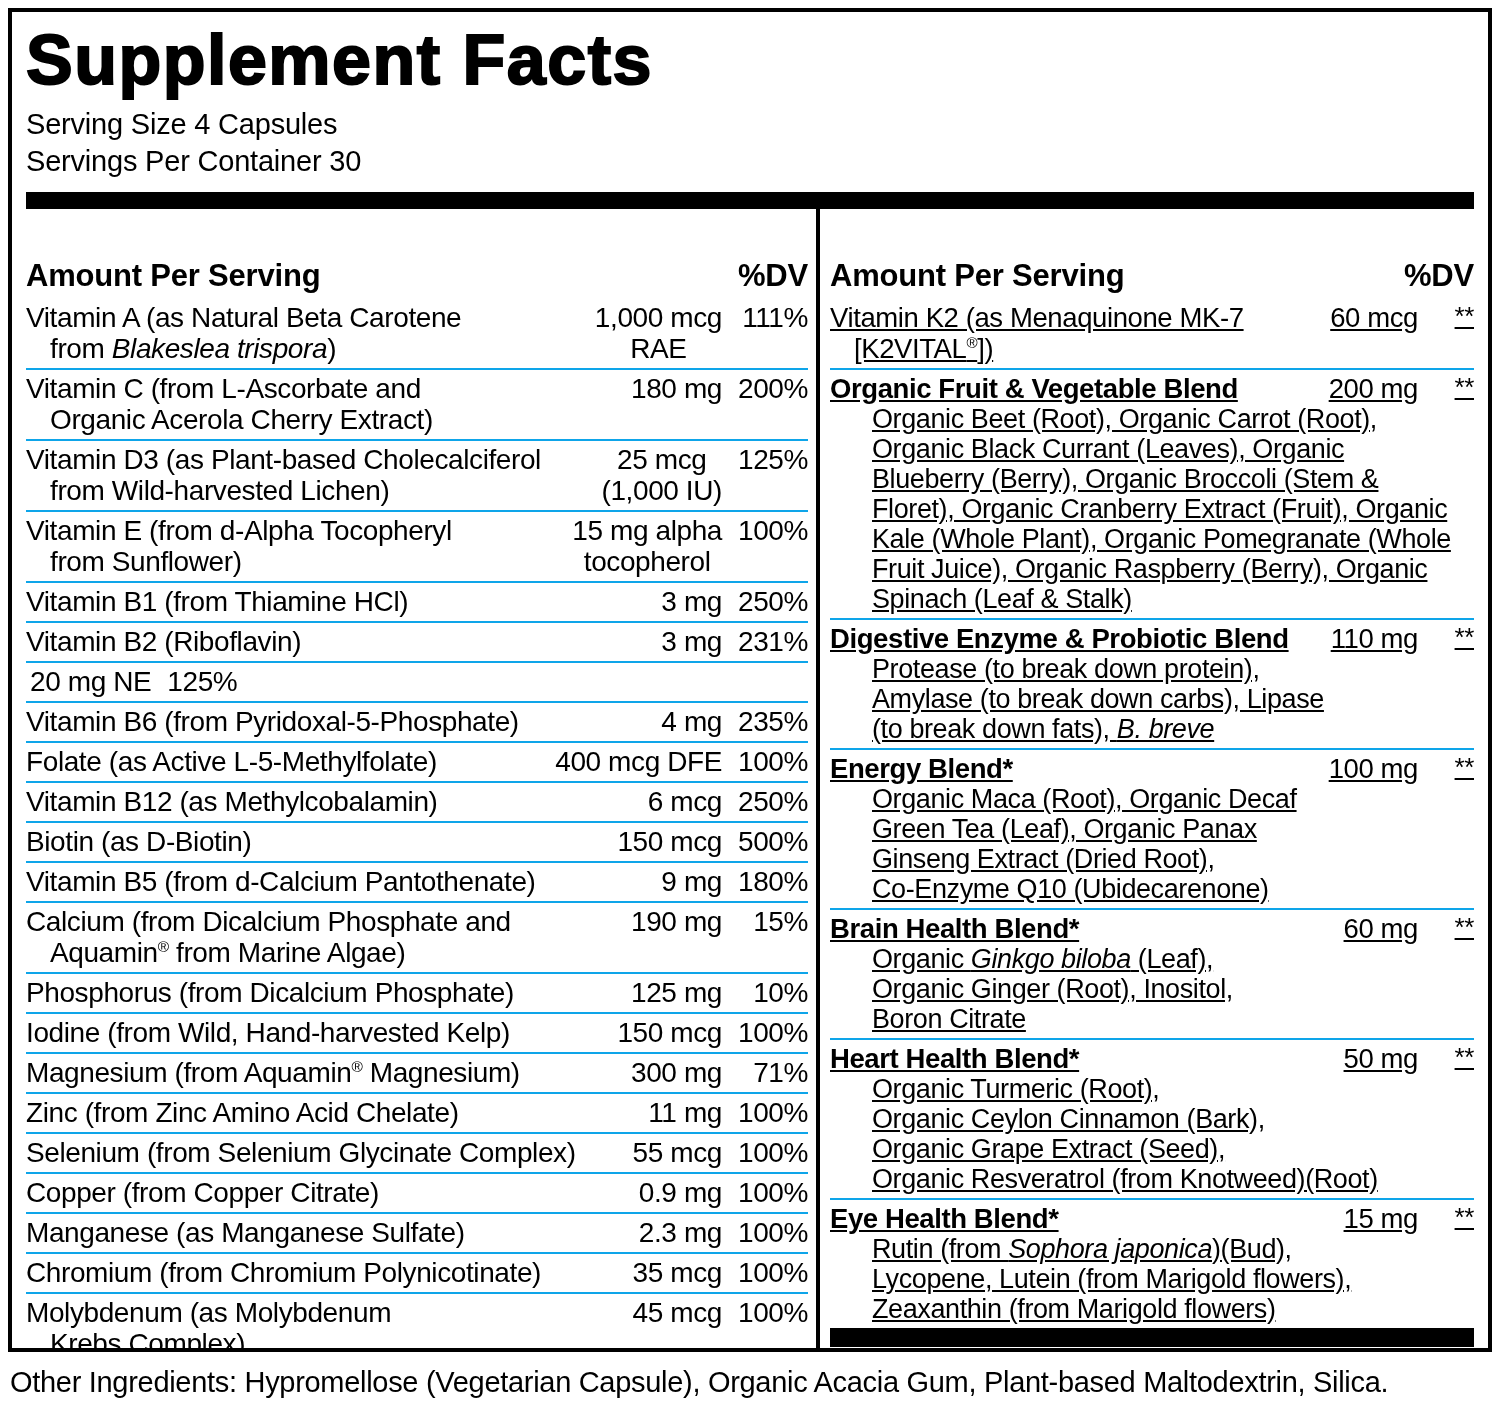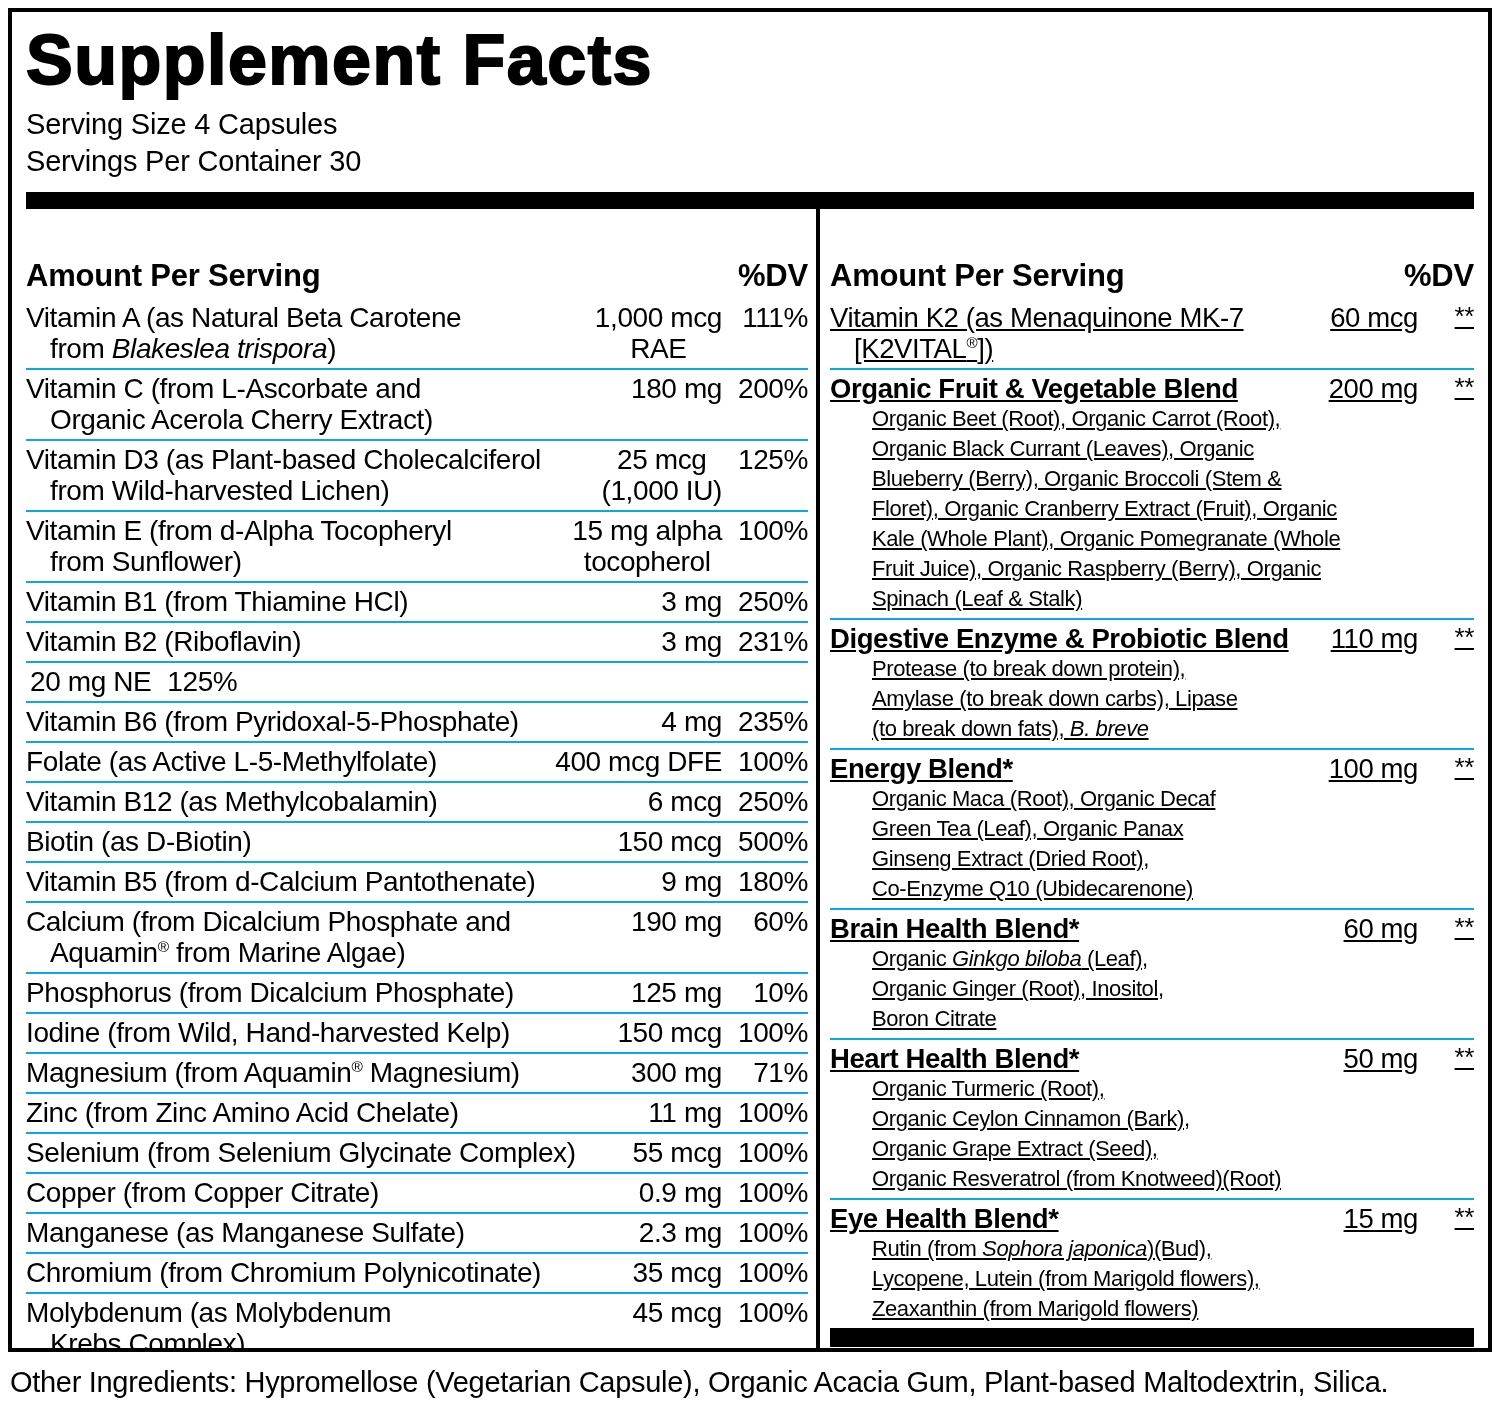--- a/index.html
+++ b/index.html
@@ -51,21 +51,21 @@
   .lrow .name { flex:1; min-width:0; padding:0 8px 0 24px; text-indent:-24px; }
   .lrow .amt { white-space:nowrap; text-align:center; margin-left:4px; }
   .lrow .dv { width:86px; text-align:right; white-space:nowrap; }
 
   .rrow { padding:3px 0 4px 0; font-size:27.5px; line-height:31px; letter-spacing:-0.4px;text-decoration:underline; }
   .rrow-head { display:flex; align-items:flex-start; }
   .rrow-head .name { flex:1; min-width:0; padding-left:24px; text-indent:-24px; }
   .rrow-head .name.bold { font-weight:bold; }
   .rrow-head .amt { white-space:nowrap; margin-left:6px; }
   .rrow-head .dv { width:56px; text-align:right; font-size:26px; line-height:29px; white-space:nowrap; }
-  .rrow .sub { padding-left:42px; font-size:22px; line-height:30px; }
+  .rrow .sub { padding-left:42px; font-size:27px; line-height:30px; }
 
   .bottom-bar-left { height:19px; margin-top:auto; margin-bottom:6px; }
   .right-bottom { margin-top:auto; }
   .bottom-bar-right { height:19px; }
   .footnote { font-size:28px; line-height:36px; padding:20px 0 3px 0; letter-spacing:-0.3px; }
 
   .other-ing { margin:12px 10px 0 10px; font-size:29px; line-height:36px; letter-spacing:-0.3px; }
   .other-ing .oi-label { font-weight:normal; }
 
   sup { font-size:0.55em; line-height:0; }
@@ -145,21 +145,21 @@
     <div class="dv">500%</div>
   </div>
           <div class="row lrow">
     <div class="name">Vitamin B5 (from d-Calcium Pantothenate)</div>
     <div class="amt">9 mg</div>
     <div class="dv">180%</div>
   </div>
           <div class="row lrow">
     <div class="name">Calcium (from Dicalcium Phosphate and<br>Aquamin<sup>®</sup> from Marine Algae)</div>
     <div class="amt">190 mg</div>
-    <div class="dv">60%</div>
+    <div class="dv">15%</div>
   </div>
           <div class="row lrow">
     <div class="name">Phosphorus (from Dicalcium Phosphate)</div>
     <div class="amt">125 mg</div>
     <div class="dv">10%</div>
   </div>
           <div class="row lrow">
     <div class="name">Iodine (from Wild, Hand-harvested Kelp)</div>
     <div class="amt">150 mcg</div>
     <div class="dv">100%</div>

